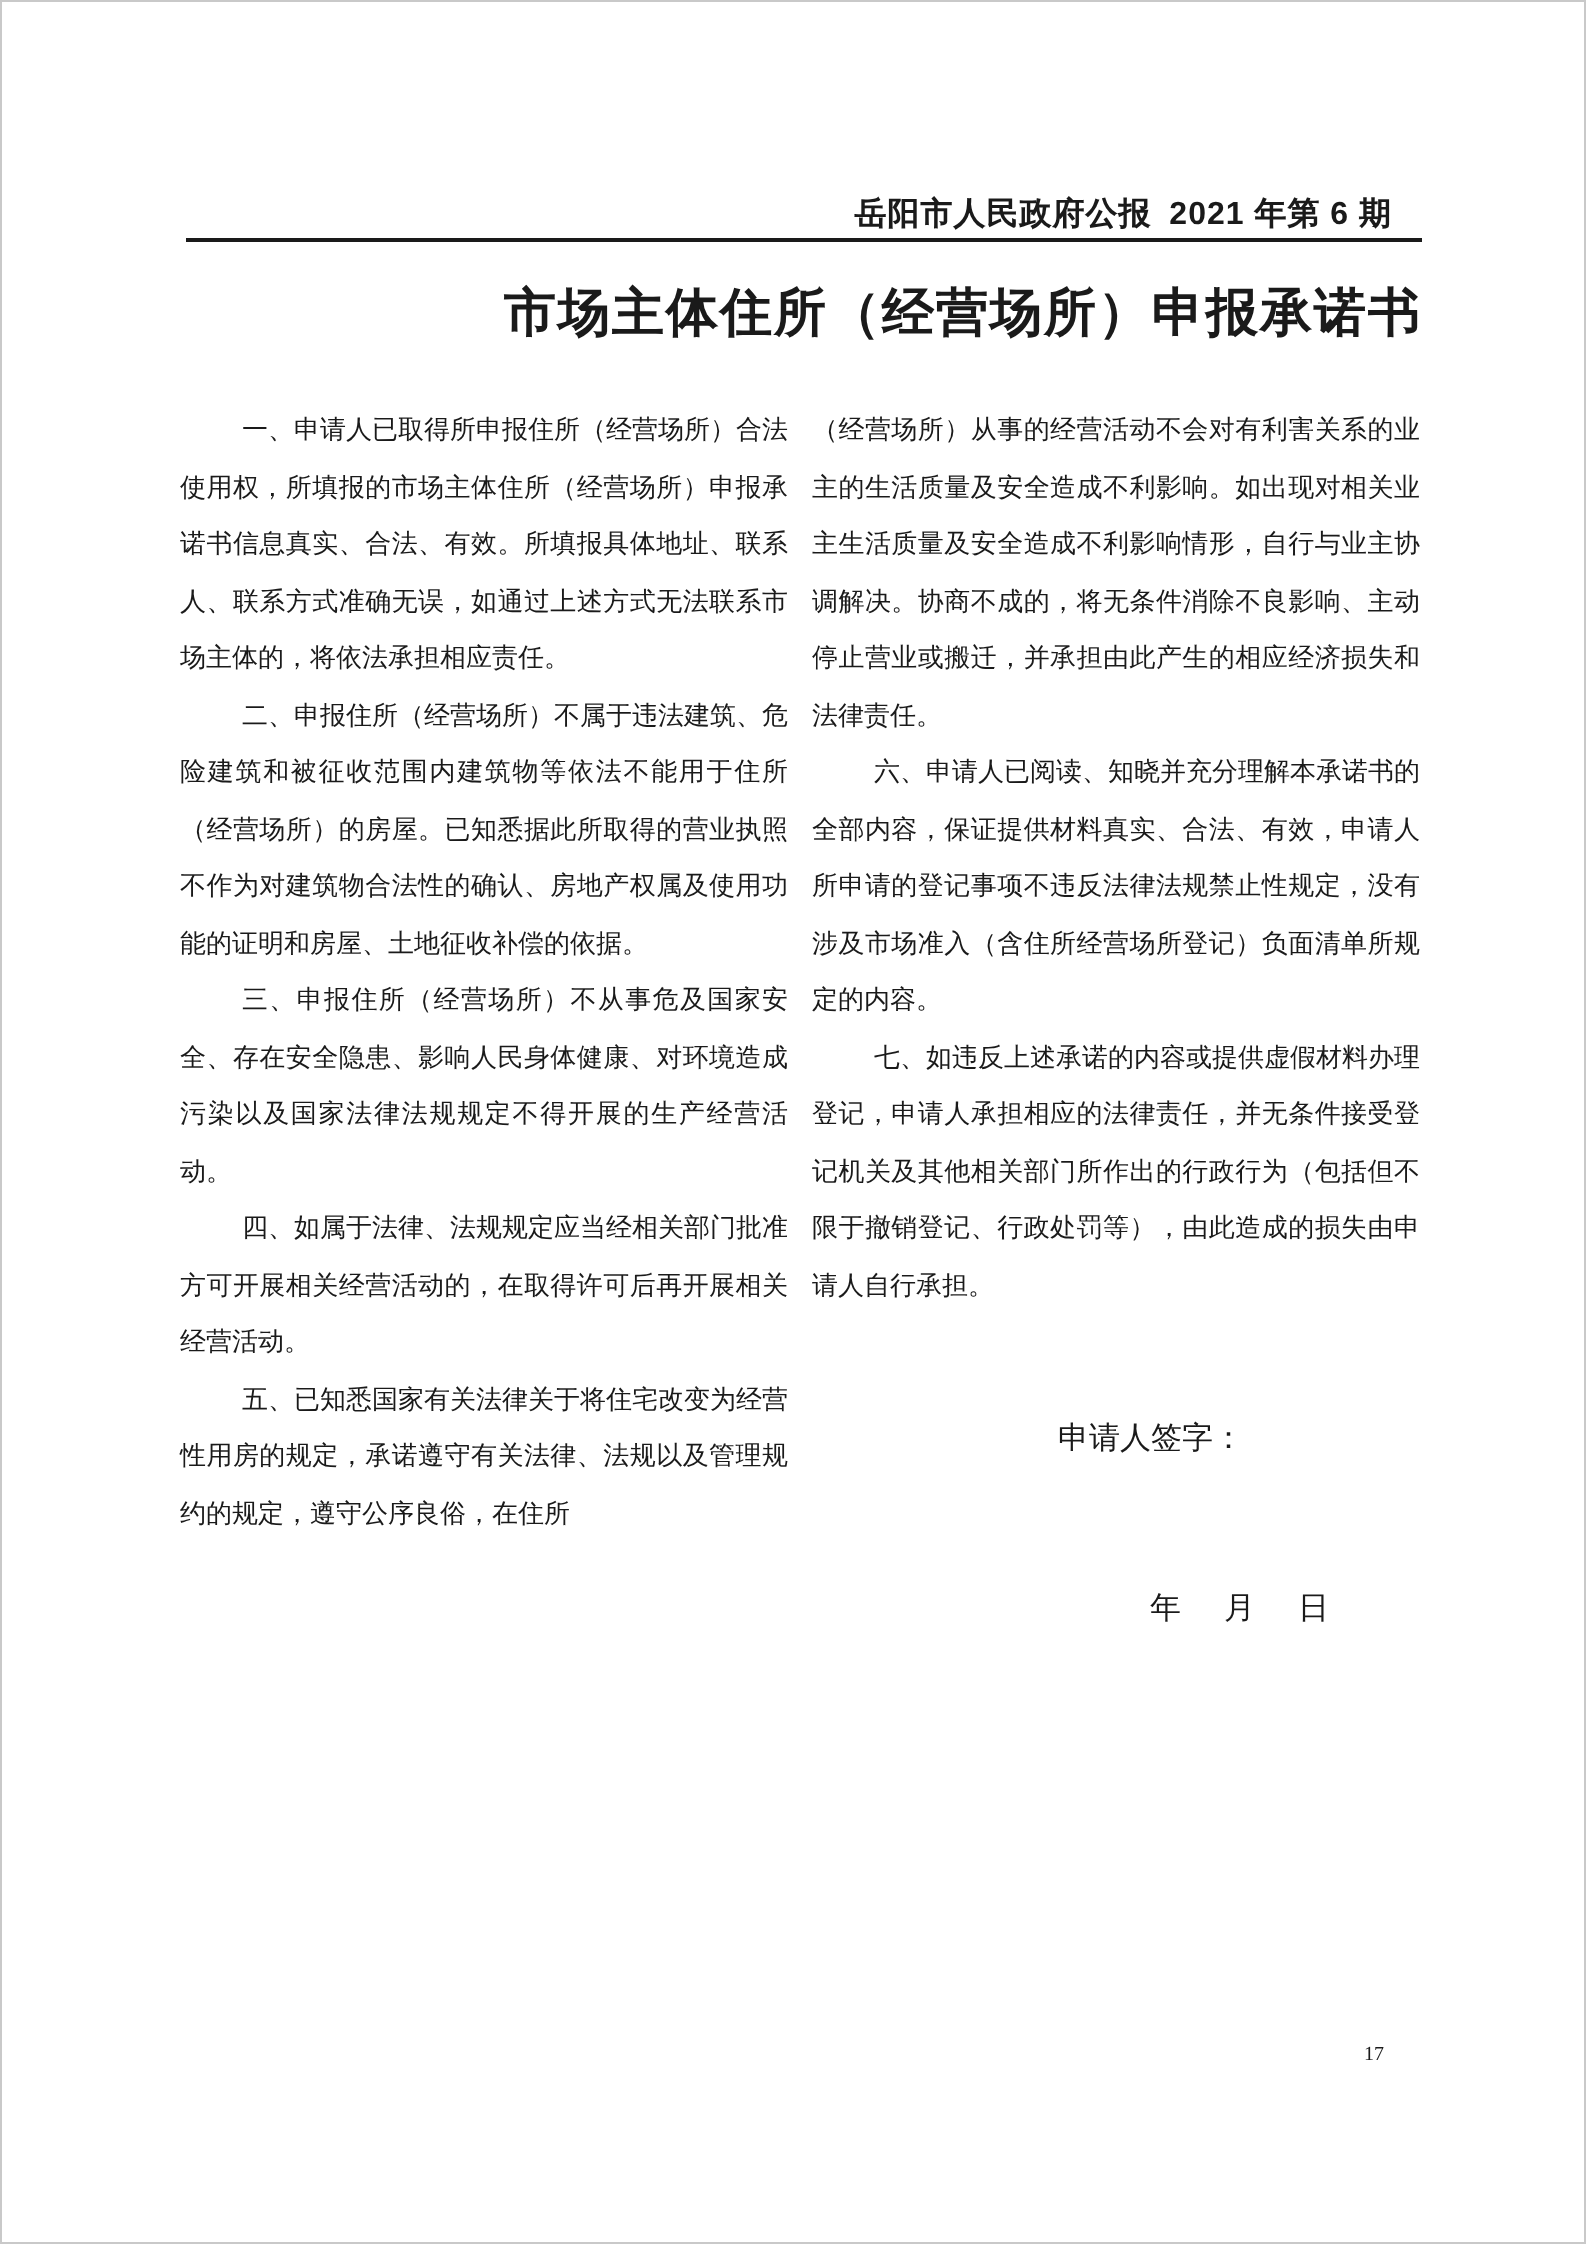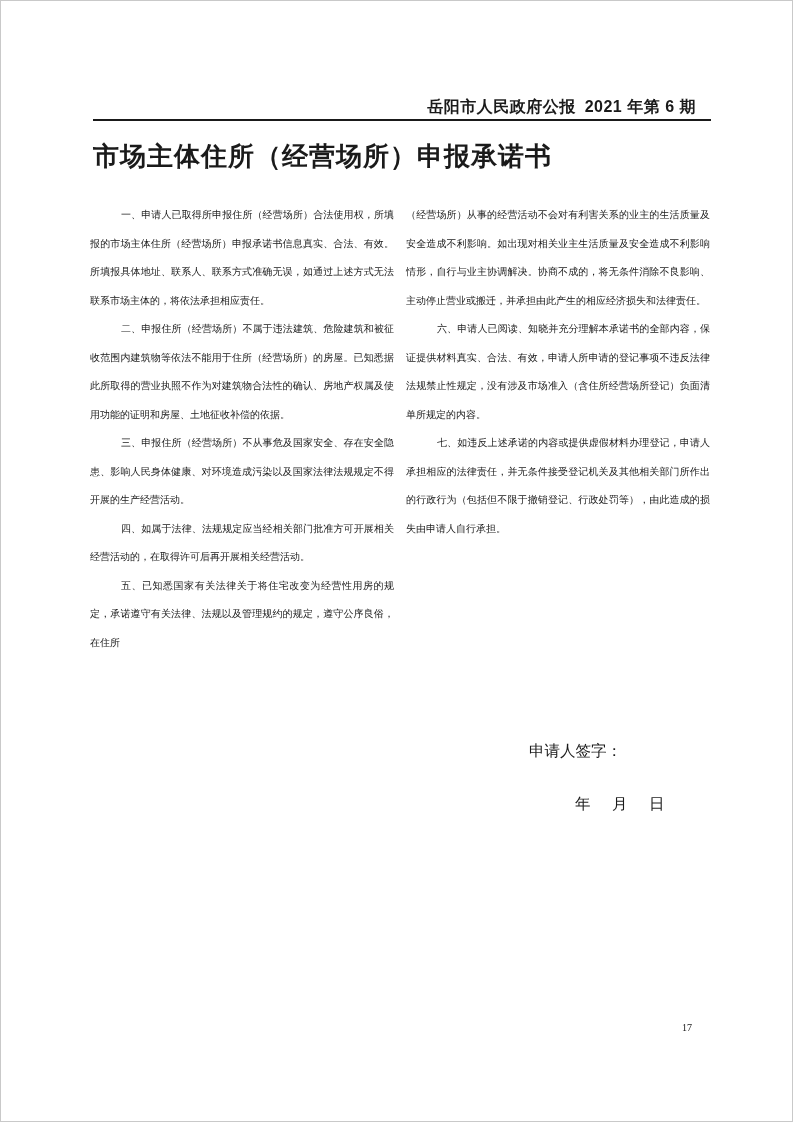--- a/index.html
+++ b/index.html
@@ -19,39 +19,39 @@
     font-weight:bold; font-size:16px; letter-spacing:0.5px;
     white-space:nowrap;
   }
   .page-header .issue { margin-left:4px; }
   .header-rule {
     position:absolute; top:118px; left:92px;
     width:618px; height:2px; background:#1a1a1a;
   }
   .doc-title {
     position:absolute; top:138px; left:92px; width:618px;
-    margin:0; text-align:left;
+    margin:0; text-align:right;
     font-size:26px; font-weight:bold; letter-spacing:1px;
     font-family:"Liberation Serif","DejaVu Serif",serif;
   }
   .columns {
     position:absolute; left:89px; top:200px; width:620px;
     display:flex; gap:12px;
   }
   .col { width:304px; }
   .para {
     margin:0;
-    font-size:10px;
+    font-size:13px;
     line-height:28.5px;
     text-align:justify;
     text-justify:inter-ideograph;
   }
   .para.indent { text-indent:31px; }
   .sign-label {
-    position:absolute; left:528px; top:740px;
+    position:absolute; left:528px; top:708px;
     font-size:15.5px; white-space:nowrap;
   }
   .date-line {
     position:absolute; left:574px; top:793px;
     font-size:15.5px; letter-spacing:3px; white-space:nowrap;
   }
   .page-number {
     position:absolute; left:681px; top:1021px;
     font-size:10px;
   }

